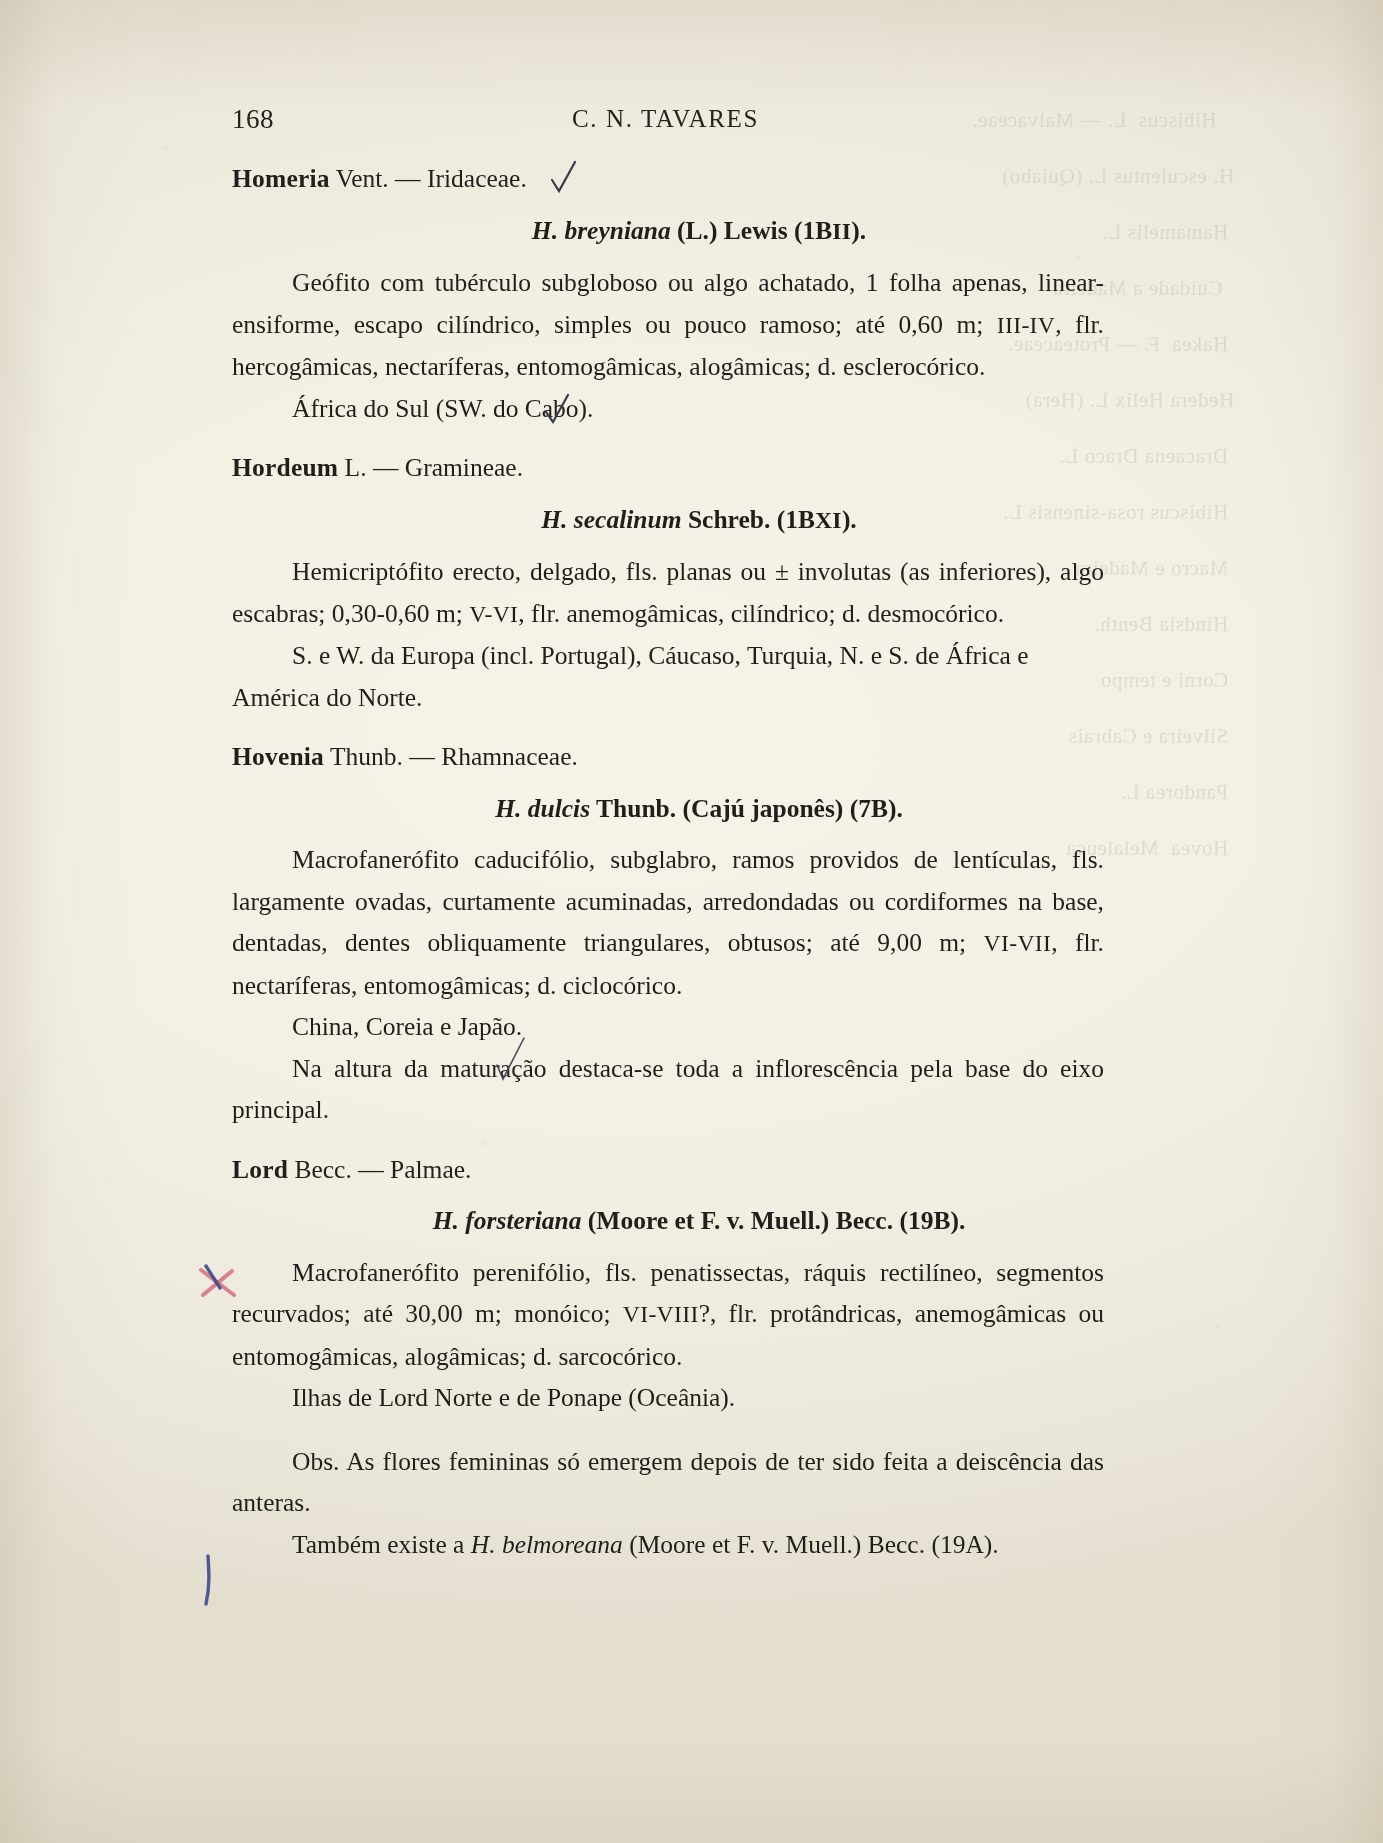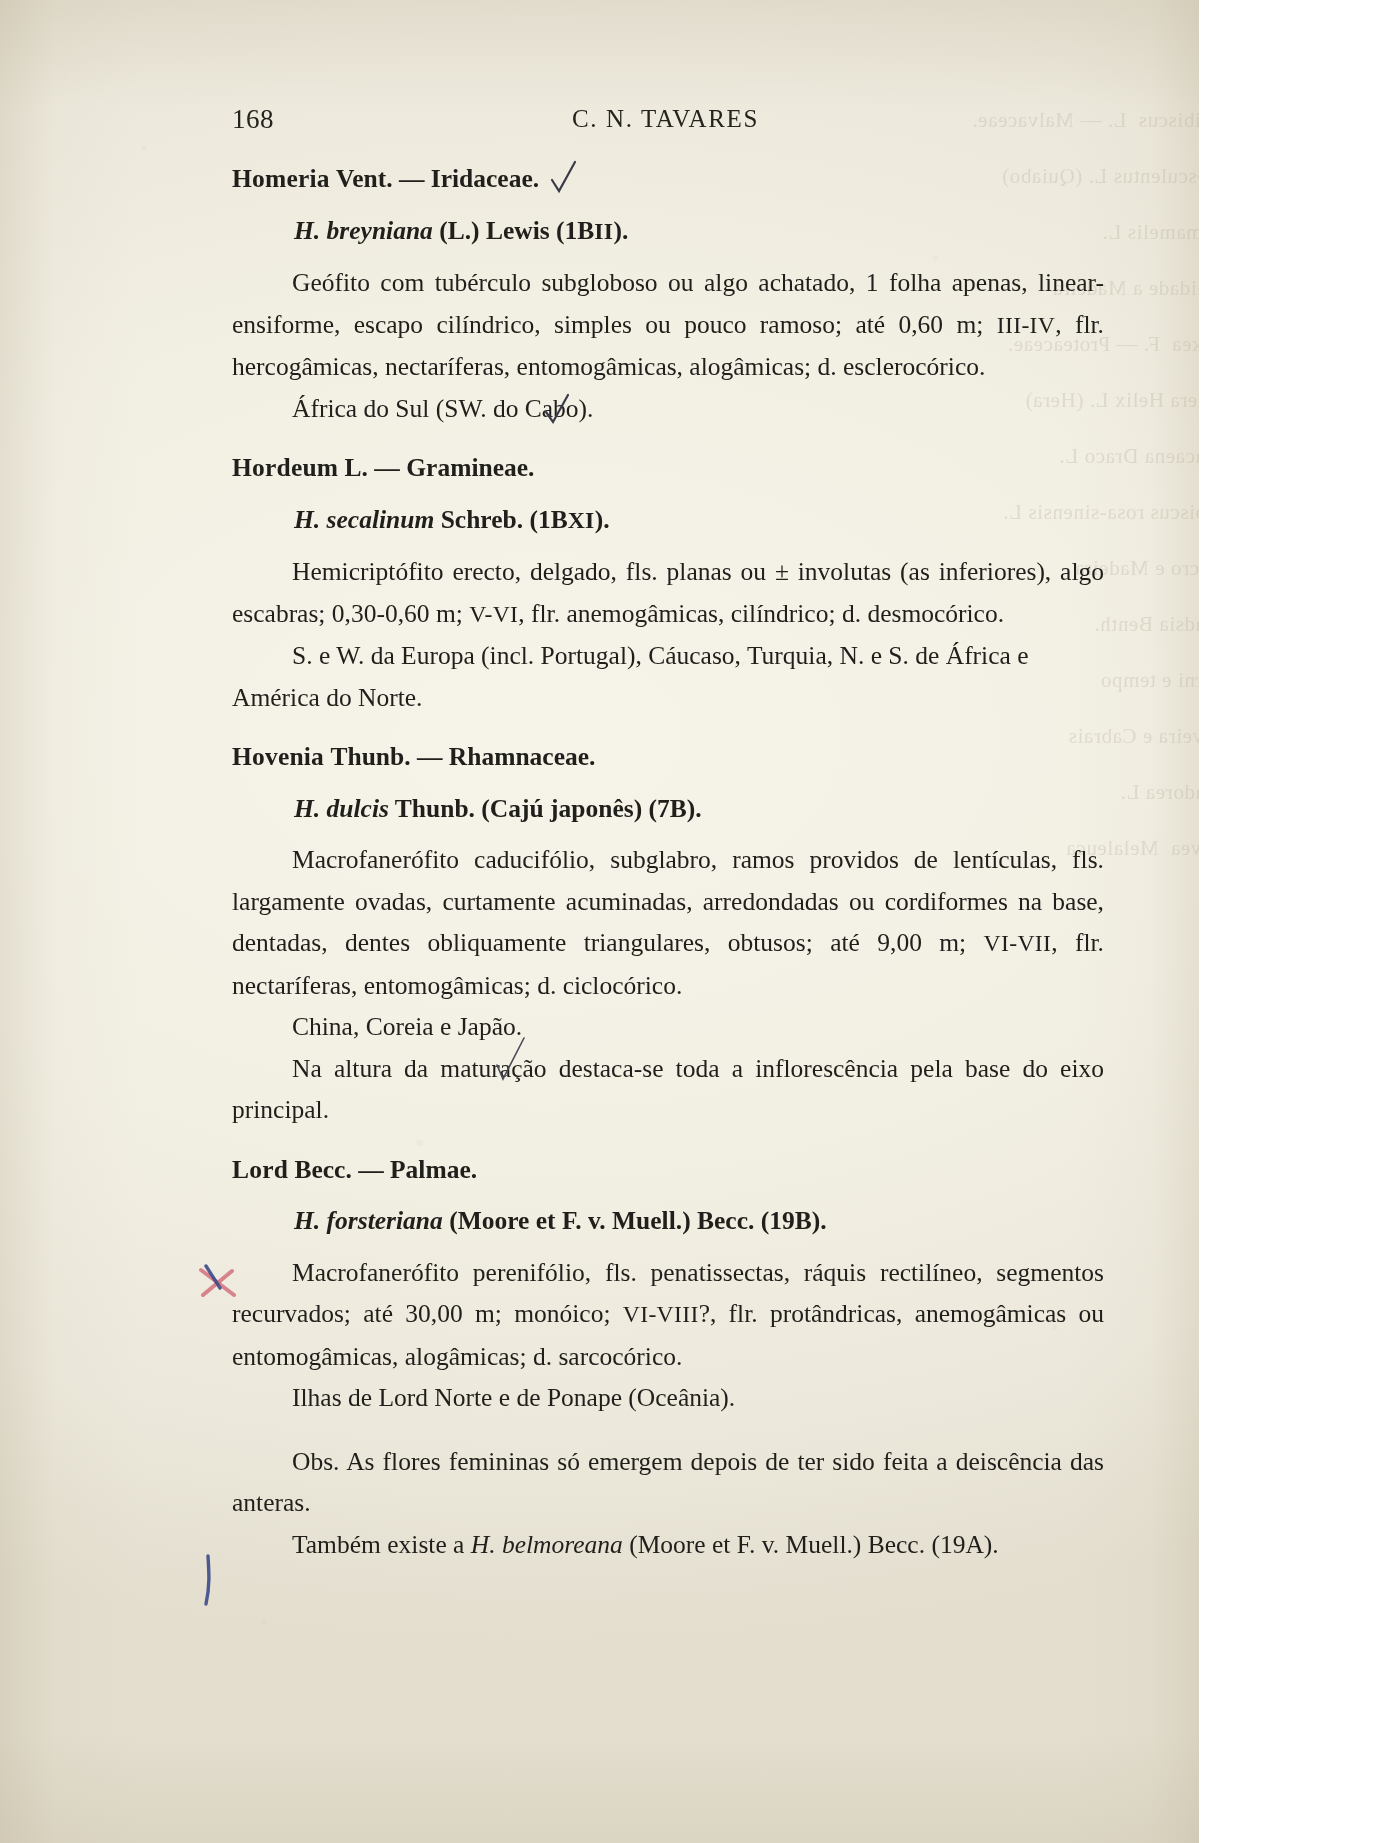--- a/index.html
+++ b/index.html
@@ -5,21 +5,21 @@
   html, body {
     margin: 0;
     padding: 0;
     background: #ffffff;
   }
   body {
     font-family: "Liberation Serif", serif;
   }
   .page {
     position: relative;
-    width: 1199px;
+    width: 1383px;
     height: 1843px;
     background:
       radial-gradient(ellipse 1500px 900px at 45% 40%, #f6f3e9 0%, #f2efe3 48%, #ece8db 78%, #e3dece 100%);
     overflow: hidden;
   }
   
   .grain {
     position: absolute;
     inset: 0;
     background-image:
@@ -108,27 +108,27 @@
     margin-top: 18px;
     margin-bottom: 10px;
     position: relative;
     text-align: left;
   }
   .genus .gname {
     font-weight: bold;
     letter-spacing: 0.2px;
   }
   .genus .gauth {
-    font-weight: bold;
+    font-weight: normal;
   }
 
   .species {
     margin-bottom: 8px;
     padding-left: 62px;
-    text-align: left;
+    text-align: center;
     font-weight: bold;
   }
   .species .sepi {
     font-style: italic;
     font-weight: bold;
   }
   .species .srest {
     font-weight: bold;
   }
 

